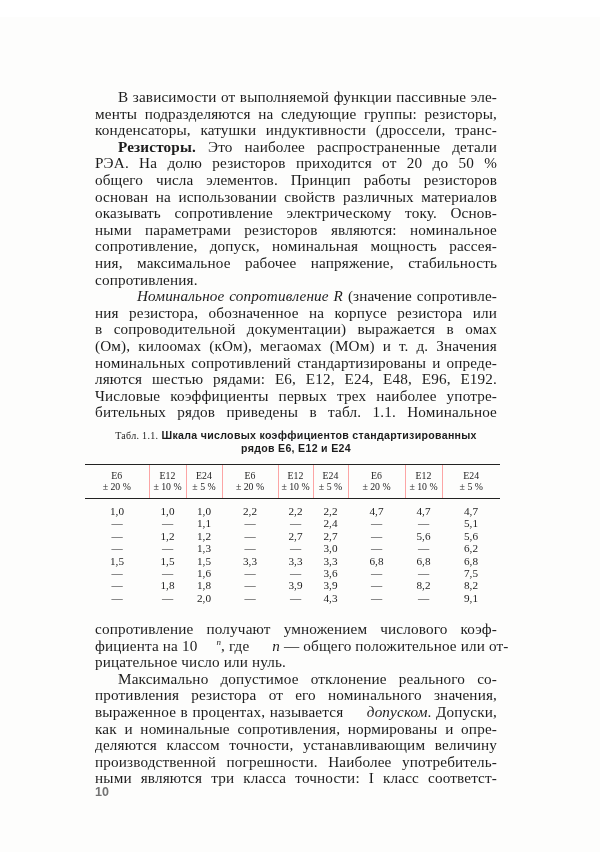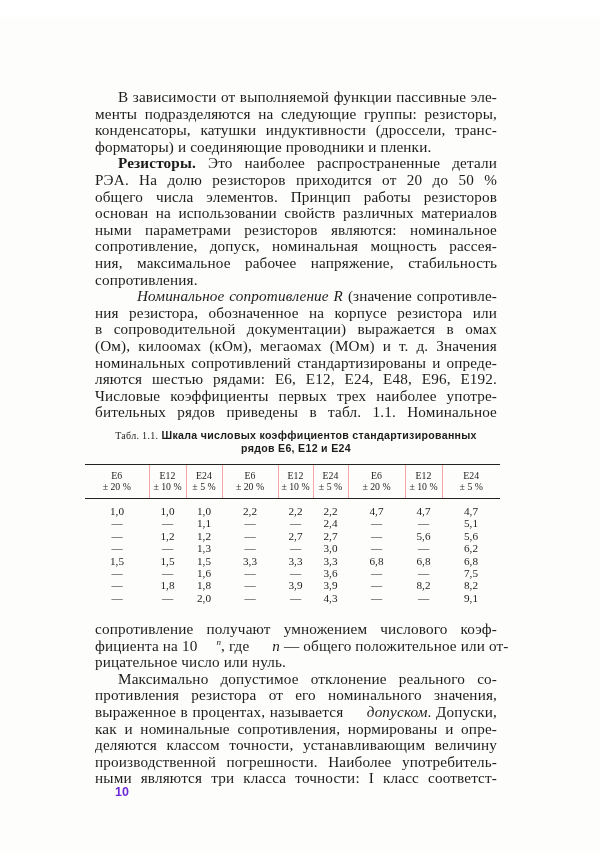--- a/index.html
+++ b/index.html
@@ -100,39 +100,38 @@
     }
     table.coef tr.spacer td { height: 6px; }
 
     .pagenum {
       position: absolute;
       left: 95px;
       top: 768px;
       font-family: "Liberation Sans", "DejaVu Sans", sans-serif;
       font-size: 12.5px;
       font-weight: bold;
-      color: #6d28d9;
-      margin-left: 20px;
+      color: #737373;
     }
   </style>
 </head>
 <body>
 
 <div class="page">
 
   <div class="textblock" id="block1">
     <span class="line first-indent">В зависимости от выполняемой функции пассивные эле-</span>
     <span class="line">менты подразделяются на следующие группы: резисторы,</span>
     <span class="line">конденсаторы, катушки индуктивности (дроссели, транс-</span>
-    <span class="line last">форматоры) и соединяющие проводники и пленки.</span>
 
     <span class="line first-indent"><span class="bold">Резисторы.</span><span> Это наиболее распространенные детали</span></span>
     <span class="line">РЭА. На долю резисторов приходится от 20 до 50 %</span>
     <span class="line">общего числа элементов. Принцип работы резисторов</span>
     <span class="line">основан на использовании свойств различных материалов</span>
+    <span class="line">оказывать сопротивление электрическому току. Основ-</span>
     <span class="line">ными параметрами резисторов являются: номинальное</span>
     <span class="line">сопротивление, допуск, номинальная мощность рассея-</span>
     <span class="line">ния, максимальное рабочее напряжение, стабильность</span>
     <span class="line last">сопротивления.</span>
 
     <span class="line first-indent"><span class="ital">Номинальное сопротивление R</span><span> (значение сопротивле-</span></span>
     <span class="line">ния резистора, обозначенное на корпусе резистора или</span>
     <span class="line">в сопроводительной документации) выражается в омах</span>
     <span class="line">(Ом), килоомах (кОм), мегаомах (МОм) и т. д. Значения</span>
     <span class="line">номинальных сопротивлений стандартизированы и опреде-</span>

